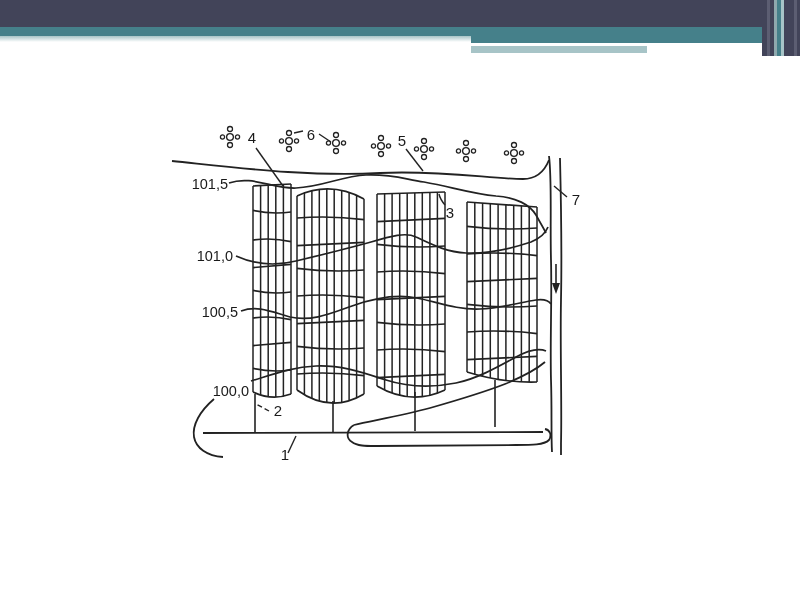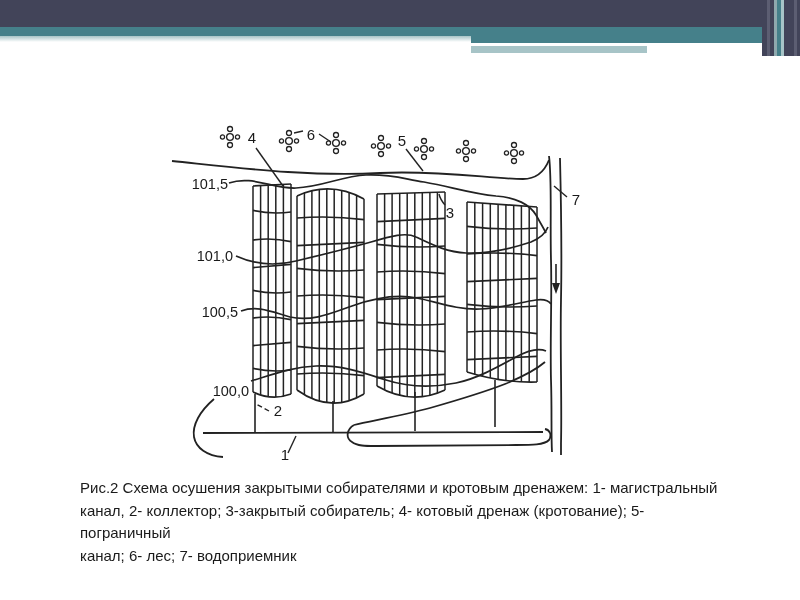--- a/index.html
+++ b/index.html
@@ -184,18 +184,13 @@
 
     <text class="lbl" text-anchor="middle" x="285" y="460">1</text>
     <text class="lbl" text-anchor="middle" x="278" y="416">2</text>
     <text class="lbl" text-anchor="middle" x="450" y="218">3</text>
     <text class="lbl" text-anchor="middle" x="252" y="143">4</text>
     <text class="lbl" text-anchor="middle" x="402" y="146">5</text>
     <text class="lbl" text-anchor="middle" x="311" y="140">6</text>
     <text class="lbl" text-anchor="middle" x="576" y="205">7</text>
   </svg>
 
-  <div class="caption">
-    <div>Рис.2 Схема осушения закрытыми собирателями и кротовым дренажем: 1- магистральный</div>
-    <div>канал, 2- коллектор; 3-закрытый собиратель; 4- котовый дренаж (кротование); 5- пограничный</div>
-    <div>канал; 6- лес; 7- водоприемник</div>
-  </div>
 </div>
 
 </body></html>

